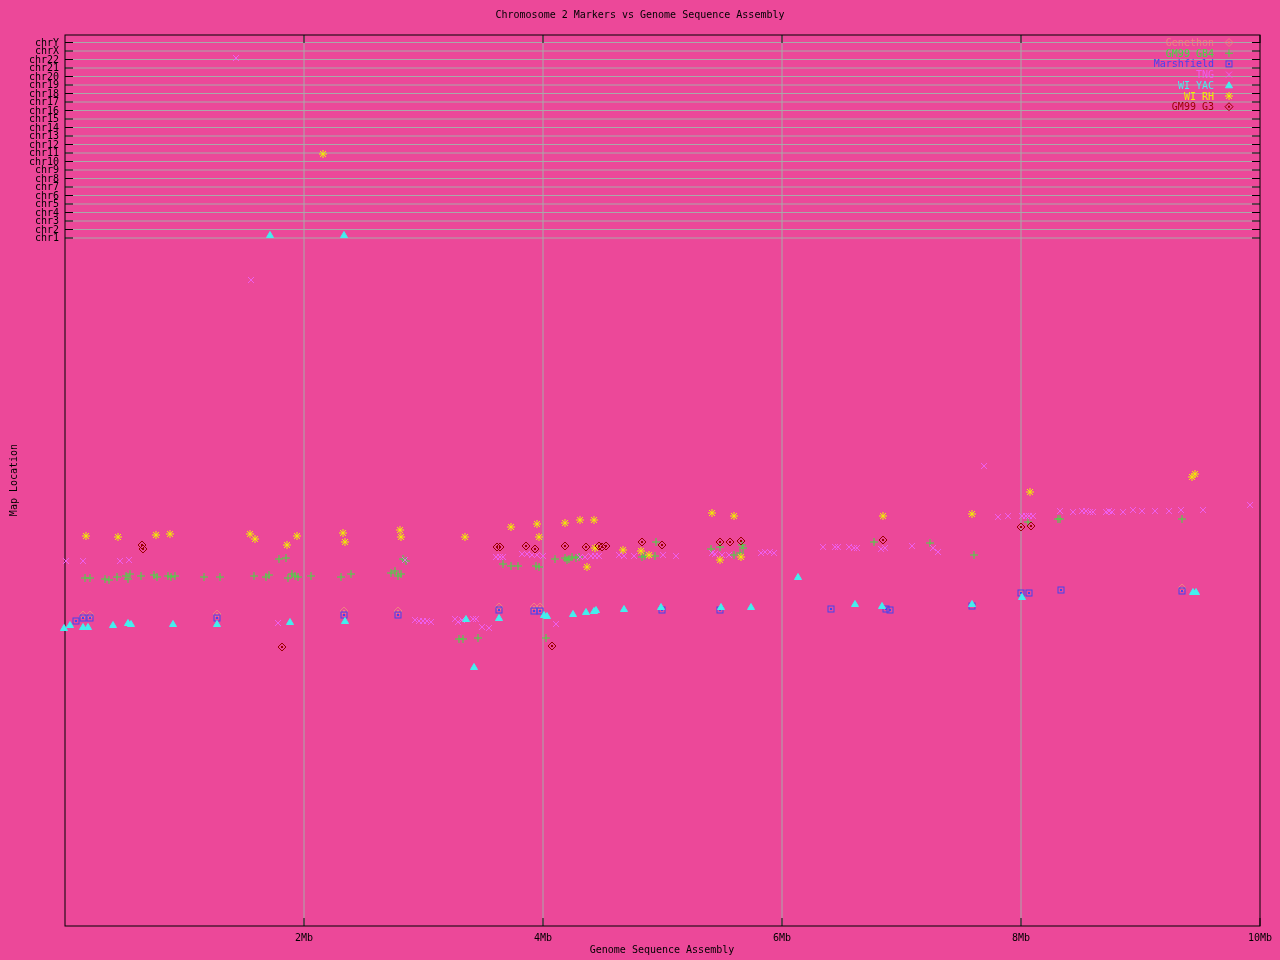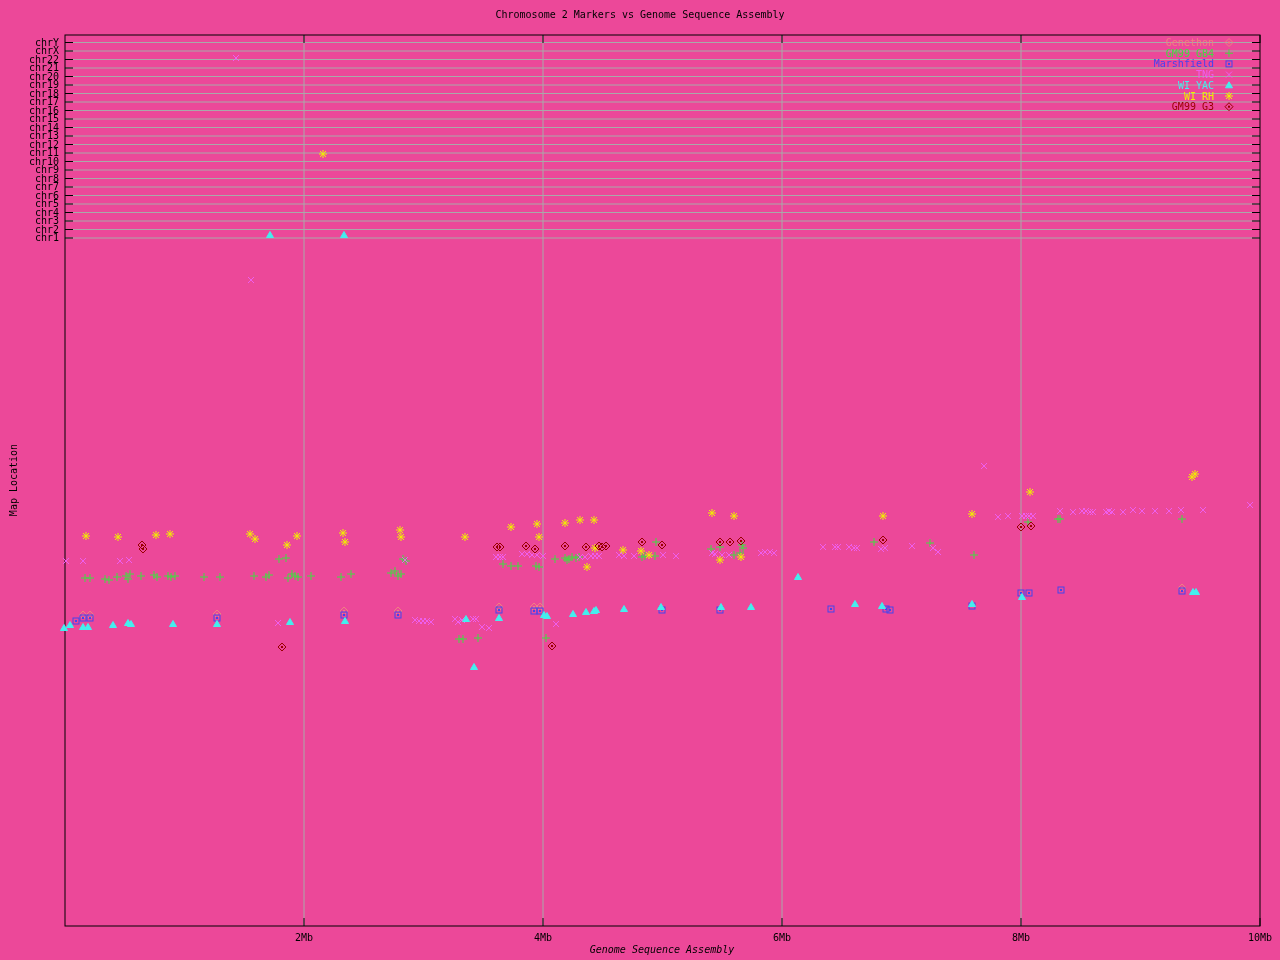--- a/index.html
+++ b/index.html
@@ -1,19 +1,19 @@
 <!DOCTYPE html>
 <html><head>
 <meta charset="utf-8">
 <style>
   html,body{margin:0;padding:0;background:#ffffff;}
   .canvas{position:relative;width:1280px;height:960px;background:#ec4899;overflow:hidden;
           font-family:"DejaVu Sans Mono","Liberation Mono",monospace;color:#000;}
   .title{position:absolute;top:9px;left:0;width:1280px;text-align:center;font-size:10px;letter-spacing:0px;}
-  .xlabel{position:absolute;top:944px;left:662px;transform:translateX(-50%);font-size:10px;white-space:nowrap;font-style:italic;}
+  .xlabel{position:absolute;top:944px;left:662px;transform:translateX(-50%);font-size:10px;white-space:nowrap;}
   .ylabel{position:absolute;left:13px;top:480px;transform:translate(-50%,-50%) rotate(-90deg);font-size:10px;white-space:nowrap;}
   svg{position:absolute;left:0;top:0;}
   svg text{font-family:"DejaVu Sans Mono","Liberation Mono",monospace;font-size:10px;}
 </style>
 </head>
 <body>
 
 <div class="canvas">
   <div class="title">Chromosome 2 Markers vs Genome Sequence Assembly</div>
   <div class="ylabel">Map Location</div>

